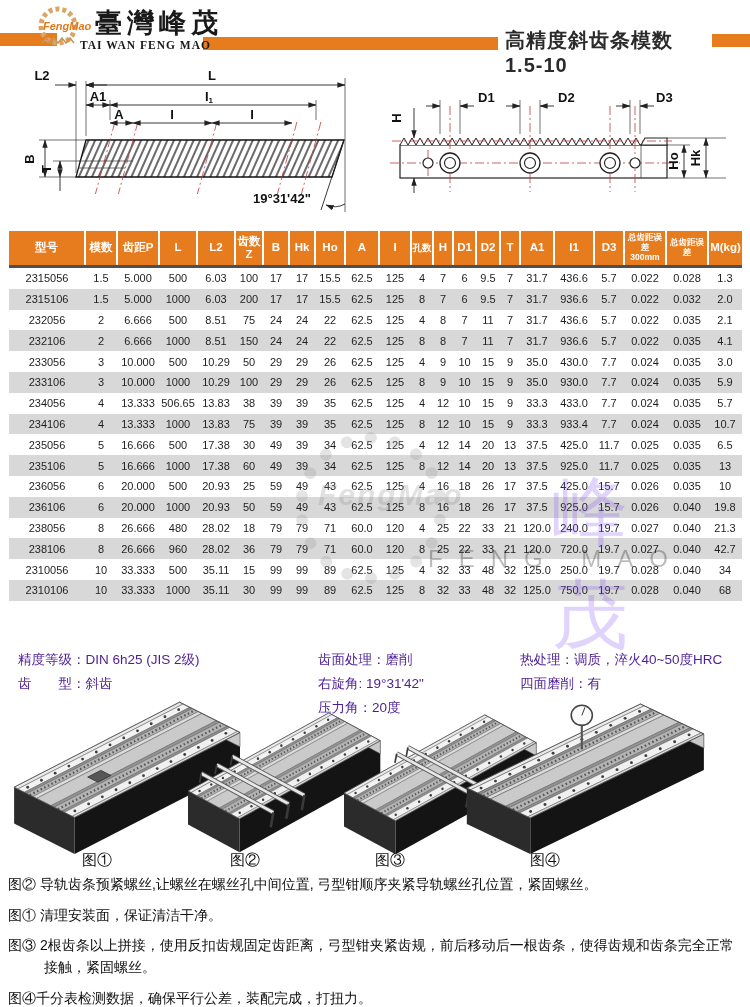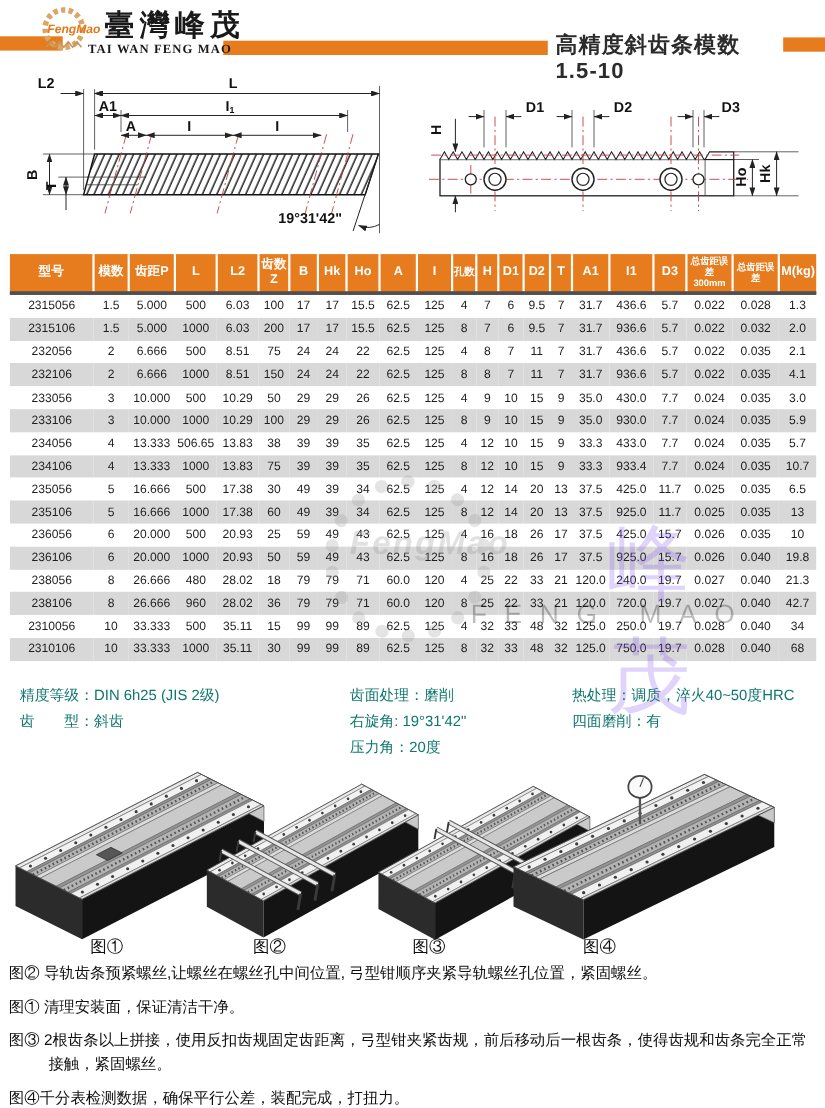--- a/index.html
+++ b/index.html
@@ -34,21 +34,21 @@
       opacity:0.26;z-index:5;}
   .wm-gear{position:absolute;left:295px;top:432px;width:128px;height:128px;border:12px dotted #9a9a9a;
       border-radius:50%;}
   .wm-script{position:absolute;left:318px;top:478px;font-size:30px;font-style:italic;color:#8f8f8f;
       font-weight:bold;letter-spacing:2px;}
   .wm-cn{position:absolute;left:552px;top:462px;font-size:76px;color:#8b5cf6;letter-spacing:26px;
       font-family:"Liberation Serif",serif;}
   .wm-en{position:absolute;left:428px;top:545px;font-size:24px;color:#000000;letter-spacing:16px;}
   
   .specs{position:absolute;left:18px;top:620px;width:716px;display:flex;}
-  .spec-col{font-size:13.5px;color:#0f766e;line-height:24px;}
+  .spec-col{font-size:13.5px;color:#4c1d95;line-height:24px;margin-top:28px;}
   .spec-col.c1{width:300px;}
   .spec-col.c2{width:202px;}
   .spec-col.c3{width:214px;}
   
   .fig{position:absolute;}
   .figlab{position:absolute;top:851px;transform:translateX(-50%);font-size:15px;color:#111;text-align:right;}
   
   .notes{position:absolute;left:8px;top:874px;width:737px;}
   .notes p{margin:0 0 9px 0;font-size:14px;line-height:1.55;color:#0f0f0f;
       padding-left:36px;text-indent:-36px;}

